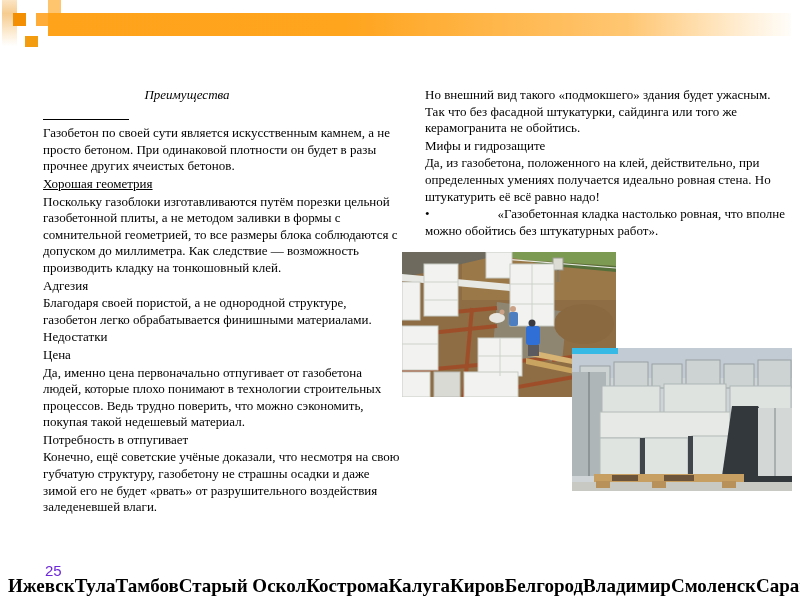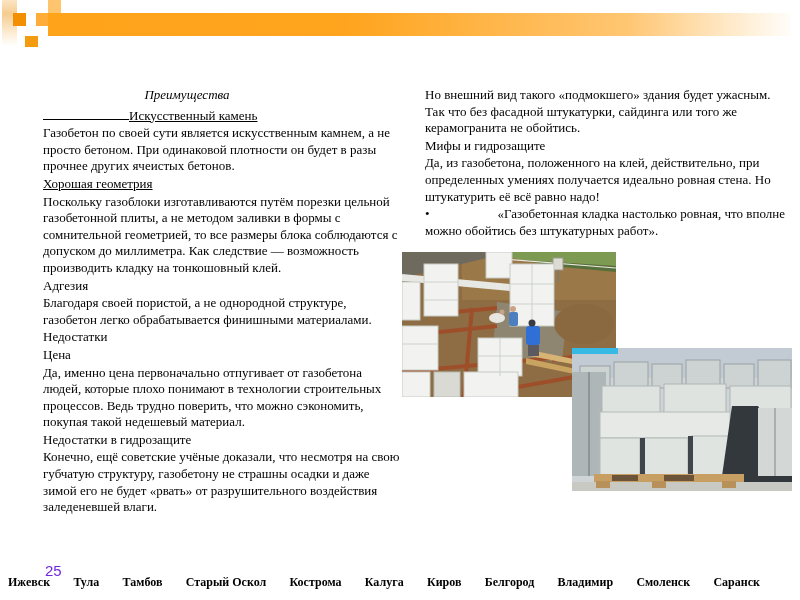--- a/index.html
+++ b/index.html
@@ -31,47 +31,47 @@
 
   
   .photo{position:absolute;display:block;}
   .photo1{left:402px;top:252px;width:214px;height:145px;z-index:1;}
   .photo2{left:572px;top:348px;width:220px;height:143px;z-index:2;}
 
   
   .page-num{position:absolute;left:45px;top:562px;
       font-family:Liberation Sans, sans-serif;font-size:15px;color:#6d28d9;}
   .footer{position:absolute;left:8px;top:575px;width:752px;display:flex;
-      justify-content:space-between;font-weight:bold;font-size:12px;}
+      justify-content:space-between;font-weight:bold;font-size:19px;}
   .footer span{white-space:nowrap;}
 </style>
 </head>
 <body>
 
 <div class="slide">
 
   <div class="deco deco-strip"></div>
   <div class="deco sq-dark"></div>
   <div class="deco sq-mid"></div>
   <div class="deco sq-light"></div>
   <div class="deco header-bar"></div>
   <div class="deco sq-below"></div>
 
   <div class="col col-left">
     <p class="title">Преимущества</p>
-    <p><span class="tab-underline"></span><span class="subtitle-text">Искусственный камень</span></p>
+    <p><span class="tab-underline"></span></p>
     <p>Газобетон по своей сути является искусственным камнем, а не просто бетоном. При одинаковой плотности он будет в разы прочнее других ячеистых бетонов.</p>
     <p class="heading-underline">Хорошая геометрия</p>
     <p>Поскольку газоблоки изготавливаются путём порезки цельной газобетонной плиты, а не методом заливки в формы с сомнительной геометрией, то все размеры блока соблюдаются с допуском до миллиметра. Как следствие — возможность производить кладку на тонкошовный клей.</p>
     <p>Адгезия</p>
     <p>Благодаря своей пористой, а не однородной структуре, газобетон легко обрабатывается финишными материалами.</p>
     <p>Недостатки</p>
     <p>Цена</p>
     <p>Да, именно цена первоначально отпугивает от газобетона людей, которые плохо понимают в технологии строительных процессов. Ведь трудно поверить, что можно сэкономить, покупая такой недешевый материал.</p>
-    <p>Недостатки в гидрозащите</p>
+    <p>Потребность в отпугивает</p>
     <p>Конечно, ещё советские учёные доказали, что несмотря на свою губчатую структуру, газобетону не страшны осадки и даже зимой его не будет «рвать» от разрушительного воздействия заледеневшей влаги.</p>
   </div>
 
   <div class="col col-right">
     <p>Но внешний вид такого «подмокшего» здания будет ужасным. Так что без фасадной штукатурки, сайдинга или того же керамогранита не обойтись.</p>
     <p>Мифы и гидрозащите</p>
     <p>Да, из газобетона, положенного на клей, действительно, при определенных умениях получается идеально ровная стена. Но штукатурить её всё равно надо!</p>
     <p><span>•</span><span class="bullet-gap"></span><span>«Газобетонная кладка настолько ровная, что вполне можно обойтись без штукатурных работ».</span></p>
   </div>
 

